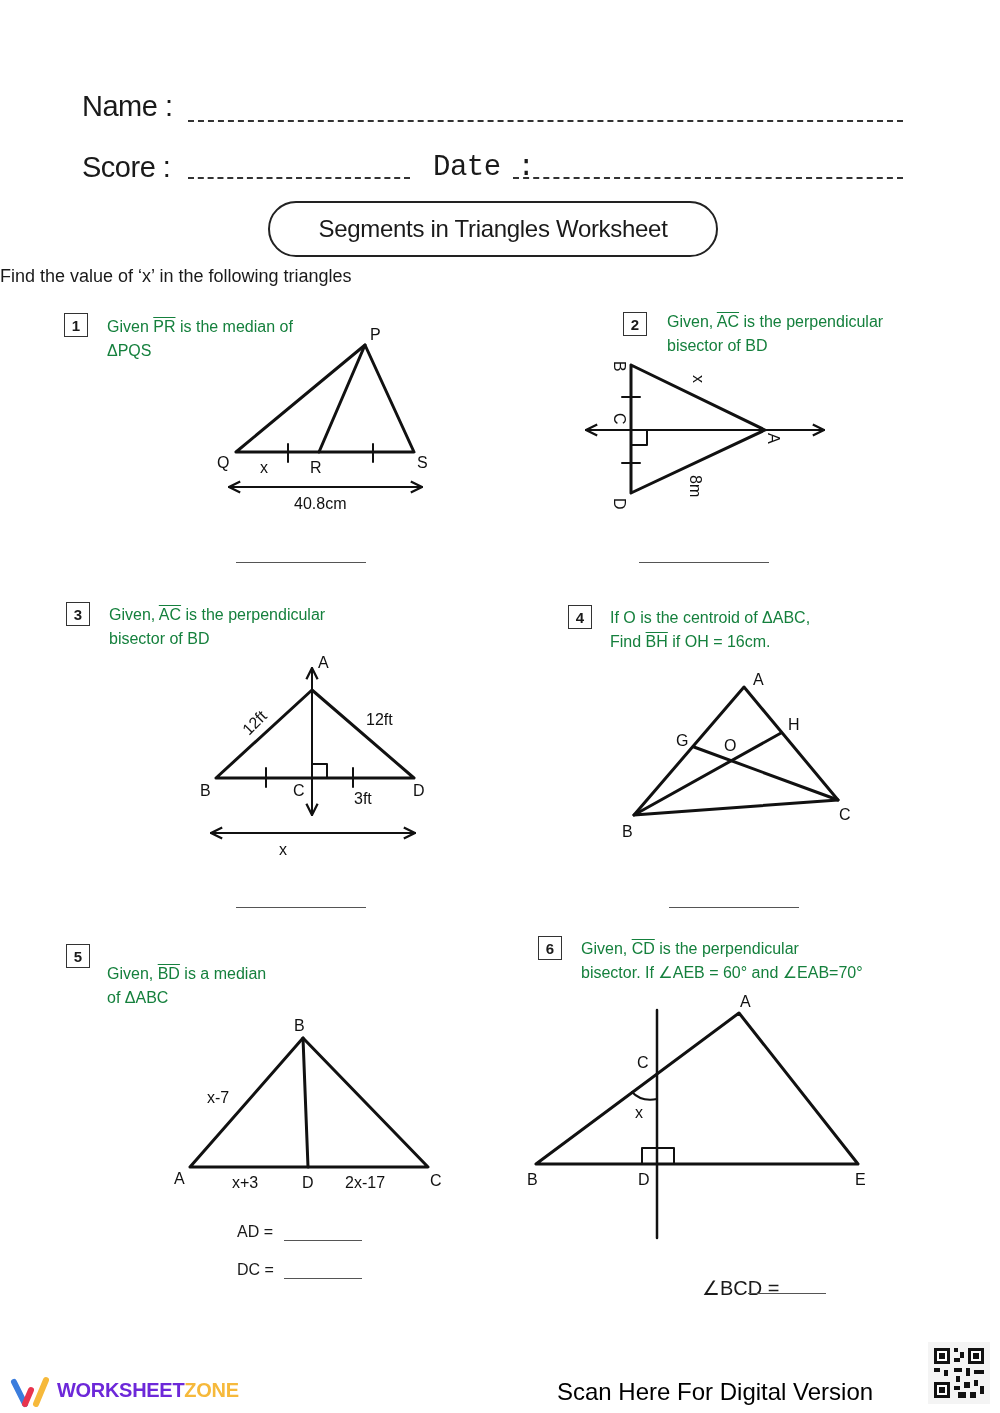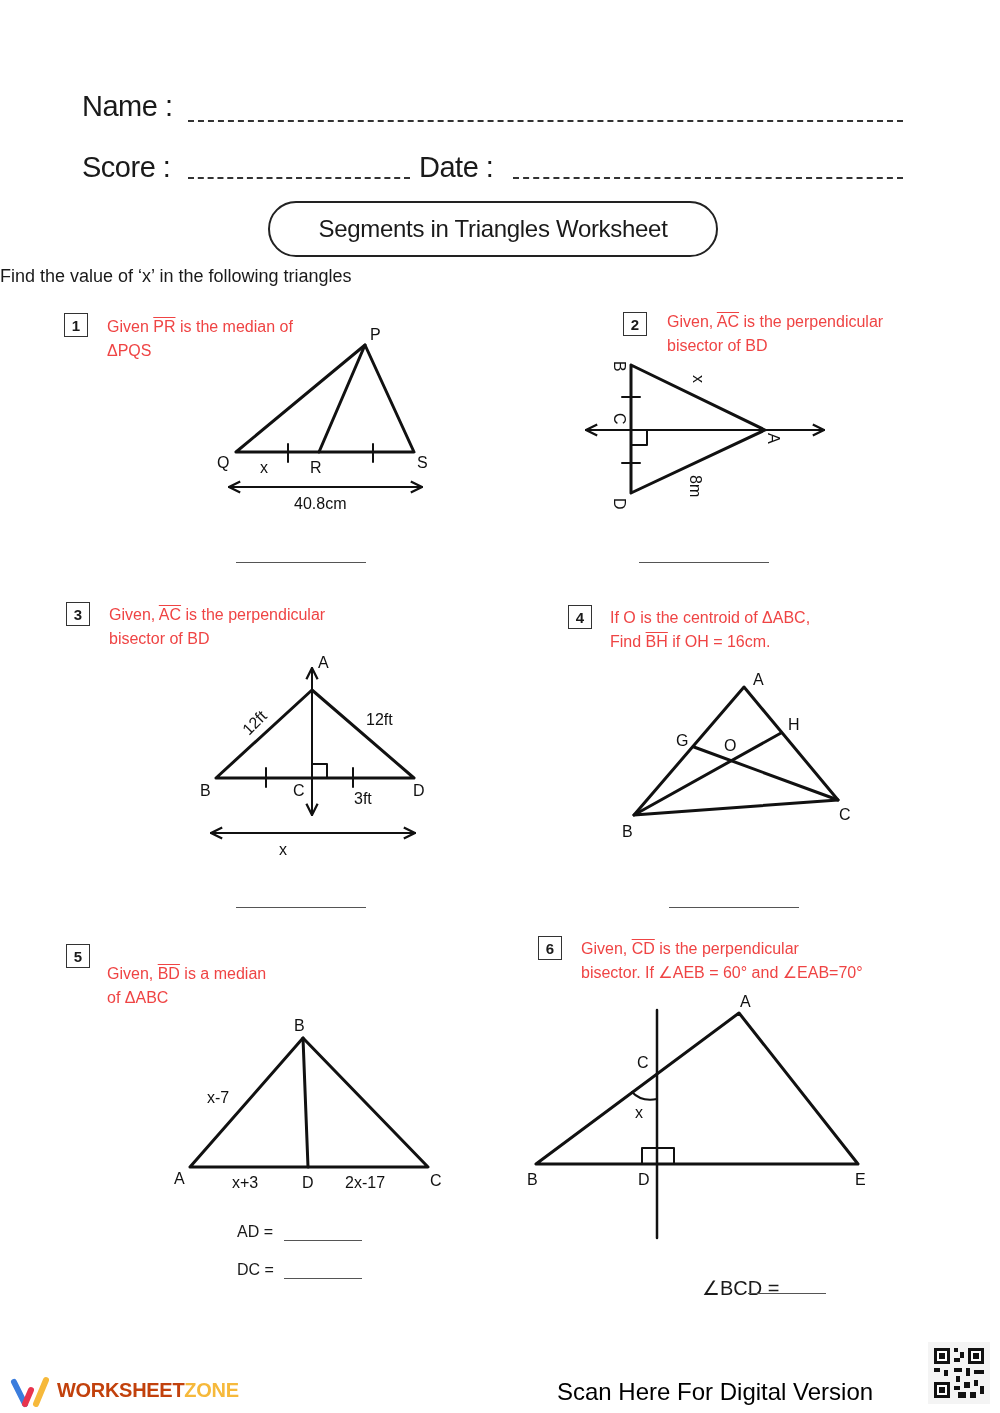--- a/index.html
+++ b/index.html
@@ -7,36 +7,36 @@
          font-family: "Liberation Sans", sans-serif; color: #1a1a1a; }
   .abs { position: absolute; }
   .hdr-label { font-size: 29px; letter-spacing: -0.5px; }
   .dash { position: absolute; border-bottom: 2px dashed #333; height: 0; }
   .title-box { position: absolute; left: 268px; top: 201px; width: 446px; height: 52px;
                border: 2.5px solid #222; border-radius: 28px; display: flex;
                align-items: center; justify-content: center; font-size: 24px; letter-spacing: -0.3px; }
   .subtitle { position: absolute; left: 0; width: 1000px; top: 266px; text-align: left; font-size: 18px; }
   .qnum { position: absolute; width: 22px; height: 22px; border: 1.5px solid #333; font-size: 15px;
           font-weight: bold; display: flex; align-items: center; justify-content: center; }
-  .qtext { position: absolute; font-size: 16px; line-height: 24px; color: #ef4444; }
+  .qtext { position: absolute; font-size: 16px; line-height: 24px; color: #15803d; }
   .ovl { text-decoration: overline; }
   .ansline { position: absolute; border-bottom: 1.5px solid #555; height: 0; }
   .lbl { font-family: "Liberation Sans", sans-serif; font-size: 16px; fill: #111; }
   svg { position: absolute; left: 0; top: 0; }
   .footer-text { position: absolute; font-size: 24px; left: 557px; top: 1378px; color: #000000; }
   .logo-text { position: absolute; left: 57px; top: 1379px; font-size: 20px; font-weight: bold; letter-spacing: -0.3px; }
 </style>
 </head>
 <body>
 
 <div class="abs hdr-label" style="left:82px; top:90px;">Name :</div>
 <div class="dash" style="left:188px; top:120px; width:715px;"></div>
 <div class="abs hdr-label" style="left:82px; top:151px;">Score :</div>
 <div class="dash" style="left:188px; top:177px; width:222px;"></div>
-<div class="abs hdr-label" style="left:419px; top:151px;">Date :</div>
+<div class="abs hdr-label" style="left:433px; top:151px;font-family:Liberation Mono, monospace;">Date :</div>
 <div class="dash" style="left:513px; top:177px; width:390px;"></div>
 
 <div class="title-box">Segments in Triangles Worksheet</div>
 <div class="subtitle">Find the value of ‘x’ in the following triangles</div>
 
 <div class="qnum" style="left:64px; top:313px;">1</div>
 <div class="qtext" style="left:107px; top:315px;">
   <span>Given </span><span class="ovl">PR</span><span> is the median of</span><br>
   <span>ΔPQS</span>
 </div>
@@ -180,21 +180,21 @@
     <text x="855" y="1185" class="lbl">E</text>
   </g>
 </svg>
 
 <svg width="52" height="36" style="left:8px; top:1374px;">
   <line x1="6" y1="8" x2="17" y2="30" stroke="#3b7ddd" stroke-width="6" stroke-linecap="round"></line>
   <line x1="17" y1="30" x2="23" y2="16" stroke="#e8344e" stroke-width="6" stroke-linecap="round"></line>
   <line x1="28" y1="30" x2="38" y2="6" stroke="#f6b93b" stroke-width="6" stroke-linecap="round"></line>
 </svg>
 <div class="logo-text">
-  <span style="color:#c2410c;">WORKSHEET</span><span style="color:#f6b93b;">ZONE</span>
+  <span style="color:#6d28d9;">WORKSHEET</span><span style="color:#f6b93b;">ZONE</span>
 </div>
 <div class="footer-text">Scan Here For Digital Version</div>
 <svg width="62" height="62" style="left:928px; top:1342px;">
   <rect x="0" y="0" width="62" height="62" fill="#f4f4f4"></rect>
   <g fill="#111">
     <rect x="6" y="6" width="16" height="16"></rect>
       <rect x="9" y="9" width="10" height="10" fill="#fff"></rect>
       <rect x="11" y="11" width="6" height="6"></rect>
     <rect x="40" y="6" width="16" height="16"></rect>
       <rect x="43" y="9" width="10" height="10" fill="#fff"></rect>

